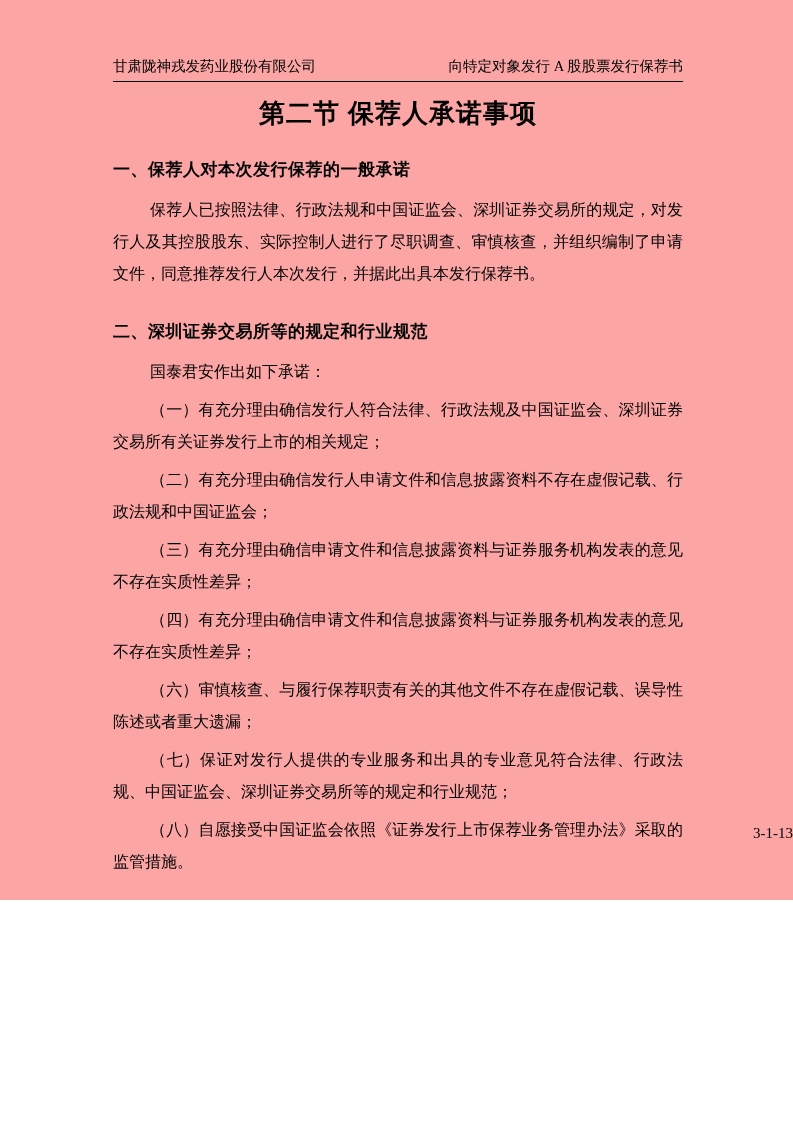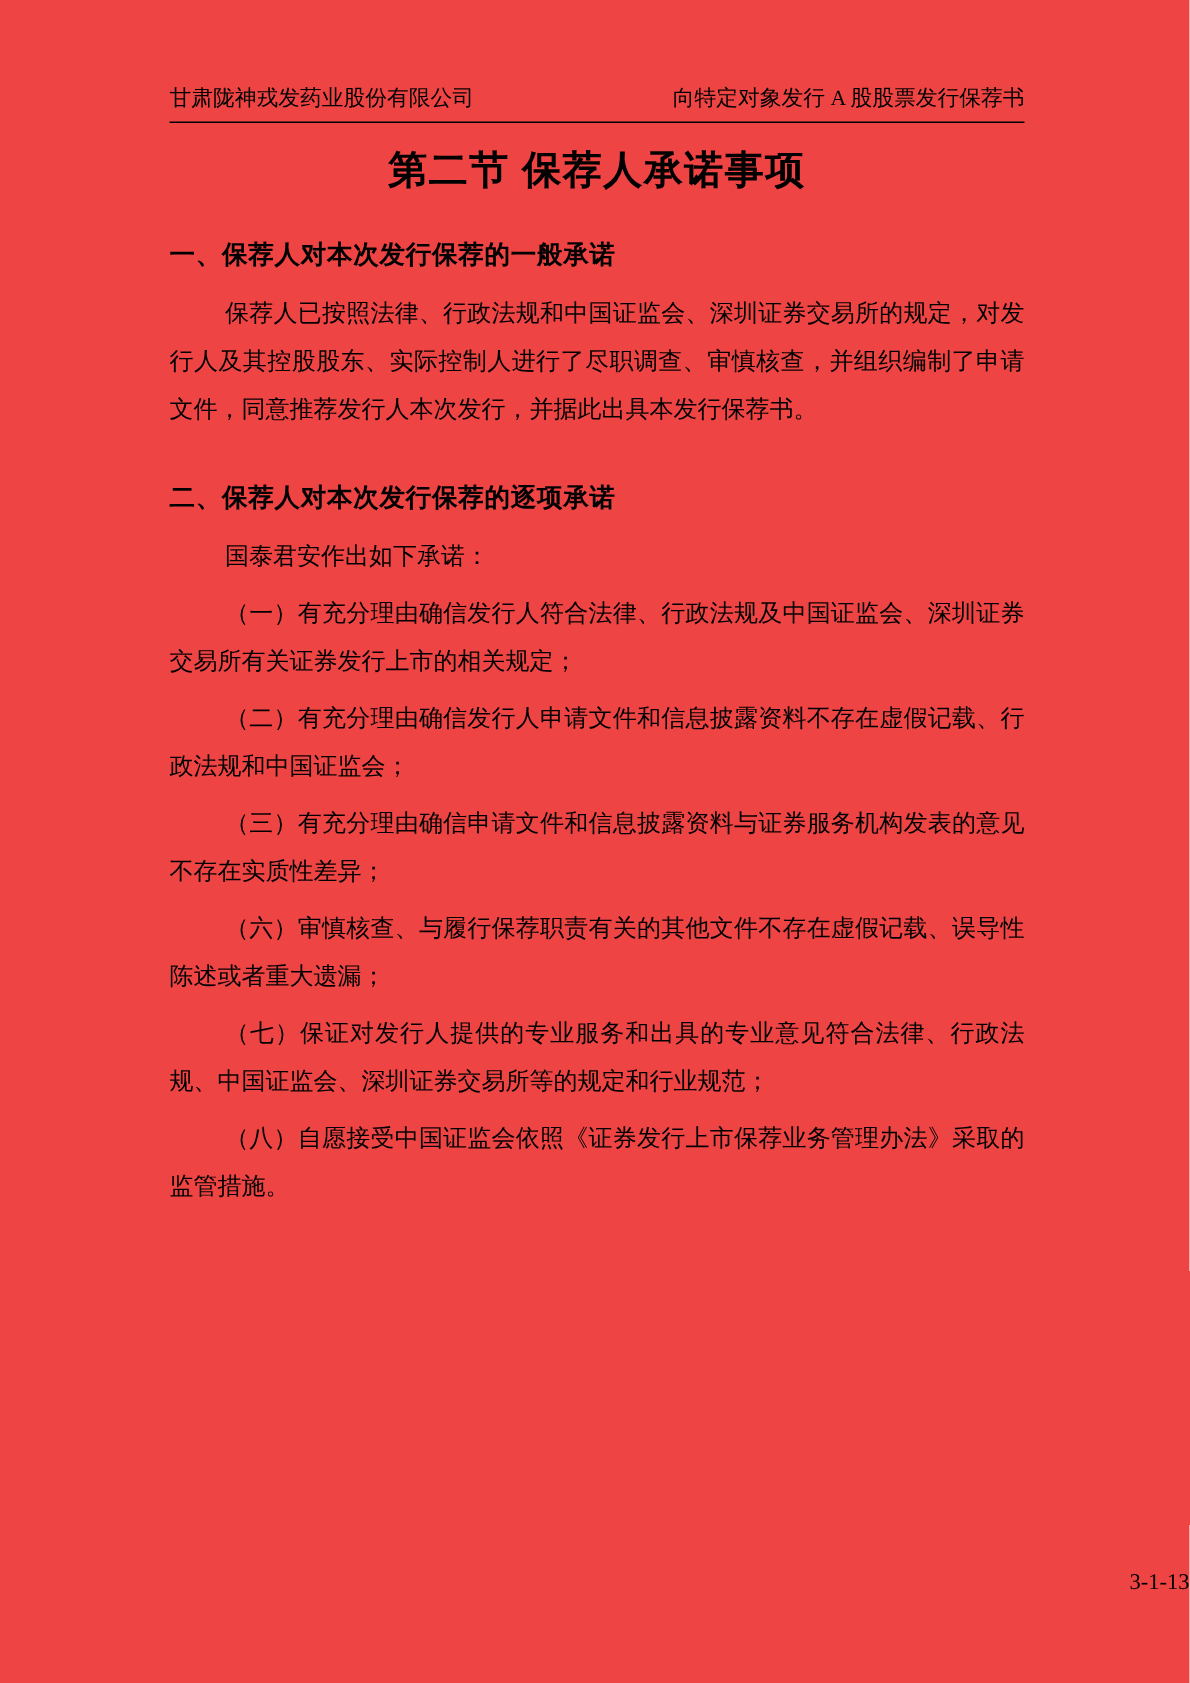--- a/index.html
+++ b/index.html
@@ -3,23 +3,23 @@
 <meta charset="utf-8">
 <style>
   html, body {
     margin: 0;
     padding: 0;
     background: #ffffff;
   }
   .page {
     position: relative;
     width: 793px;
-    height: 1122px;
+    height: 900px;
     margin: 0 auto;
-    background: #ef4444;
+    background: #fca5a5;
     box-sizing: border-box;
     padding: 56px 110px 0 113px;
     color: #000000;
     font-family: "Liberation Serif", "DejaVu Serif", serif;
     overflow: hidden;
   }
   .page-header {
     display: flex;
     justify-content: space-between;
     align-items: flex-end;
@@ -78,25 +78,26 @@
   <header class="page-header">
     <span>甘肃陇神戎发药业股份有限公司</span>
     <span>向特定对象发行 A 股股票发行保荐书</span>
   </header>
 
   <h1 class="doc-title">第二节 保荐人承诺事项</h1>
 
   <h2 class="section-heading">一、保荐人对本次发行保荐的一般承诺</h2>
   <p class="body-para first-after-heading">保荐人已按照法律、行政法规和中国证监会、深圳证券交易所的规定，对发行人及其控股股东、实际控制人进行了尽职调查、审慎核查，并组织编制了申请文件，同意推荐发行人本次发行，并据此出具本发行保荐书。</p>
 
-  <h2 class="section-heading">二、保荐人对本次发行保荐的逐项承诺</h2>
+  <h2 class="section-heading">二、深圳证券交易所等的规定和行业规范</h2>
   <p class="body-para first-after-heading">国泰君安作出如下承诺：</p>
   <p class="body-para">（一）有充分理由确信发行人符合法律、行政法规及中国证监会、深圳证券交易所有关证券发行上市的相关规定；</p>
   <p class="body-para">（二）有充分理由确信发行人申请文件和信息披露资料不存在虚假记载、行政法规和中国证监会；</p>
   <p class="body-para">（三）有充分理由确信申请文件和信息披露资料与证券服务机构发表的意见不存在实质性差异；</p>
+  <p class="body-para">（四）有充分理由确信申请文件和信息披露资料与证券服务机构发表的意见不存在实质性差异；</p>
   <p class="body-para">（六）审慎核查、与履行保荐职责有关的其他文件不存在虚假记载、误导性陈述或者重大遗漏；</p>
   <p class="body-para">（七）保证对发行人提供的专业服务和出具的专业意见符合法律、行政法规、中国证监会、深圳证券交易所等的规定和行业规范；</p>
   <p class="body-para">（八）自愿接受中国证监会依照《证券发行上市保荐业务管理办法》采取的监管措施。</p>
 
   <footer class="page-footer">
     <span>3-1-13</span>
   </footer>
 
 </div>
 

